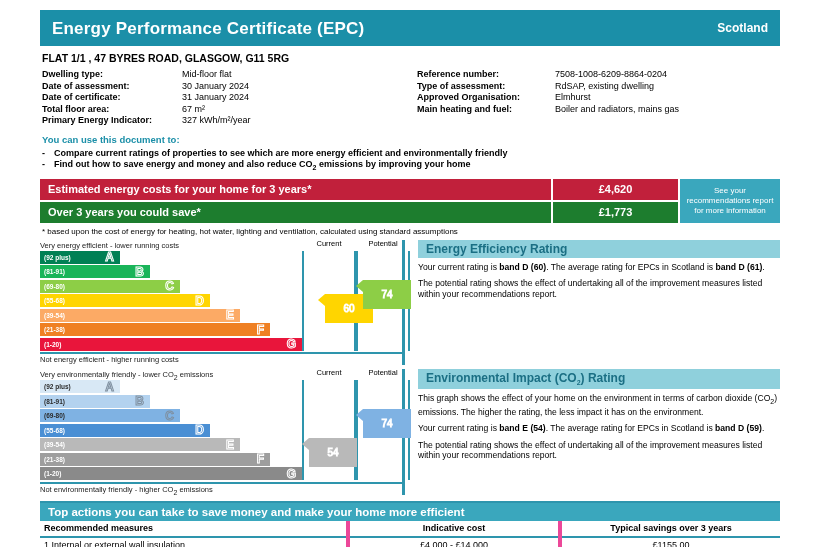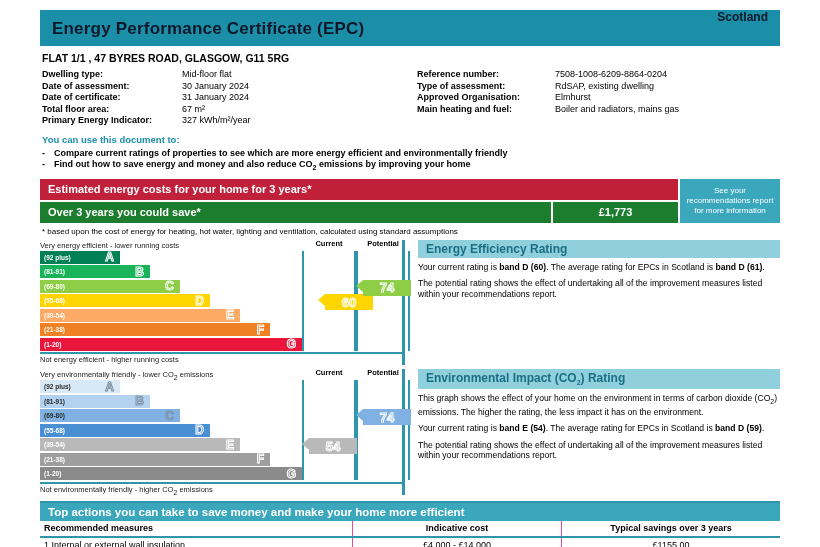--- a/index.html
+++ b/index.html
@@ -1,20 +1,20 @@
 <!DOCTYPE html>
 <html><head>
 <meta charset="utf-8">
 <style>
   html,body{margin:0;padding:0;background:#ffffff;}
   body{width:820px;height:547px;font-family:"Liberation Sans",sans-serif;color:#000;overflow:hidden;}
   .page{position:relative;width:820px;height:547px;box-sizing:border-box;padding:10px 40px 0 40px;}
 
   
-  .hdr{background:#1b8fa8;color:#0f172a;height:36px;display:flex;justify-content:space-between;padding:0 12px;box-sizing:border-box;}
+  .hdr{background:#1b8fa8;color:#ffffff;height:36px;display:flex;align-items:center;justify-content:space-between;padding:0 12px;box-sizing:border-box;}
   .hdr-l{display:flex;flex-direction:column;justify-content:center;line-height:1;}
   .hdr-title{font-size:17px;font-weight:bold;letter-spacing:.2px;}
   .hdr-sub{font-size:8px;font-weight:bold;margin-top:2px;}
   .hdr-r{font-size:12px;font-weight:bold;}
 
   .addr{font-size:10.5px;font-weight:bold;margin:6px 0 5px 2px;}
 
   
   .facts{display:flex;margin:0 0 0 2px;}
   .fcol{display:flex;font-size:9px;line-height:11.6px;}
@@ -46,42 +46,42 @@
   .chart{width:370px;position:relative;}
   .cap{font-size:7.5px;color:#222;height:11px;line-height:11px;}
   .bars{position:relative;}
   .bar{height:13px;margin-bottom:1.5px;display:flex;align-items:center;position:relative;color:#fff;}
   .bar .rng{font-size:6.5px;font-weight:bold;padding-left:4px;}
   .bar .lt{position:absolute;right:6px;font-size:12px;font-weight:bold;font-family:"Liberation Sans",sans-serif;
            color:transparent;-webkit-text-stroke:1px #ffffff;text-shadow:0 0 0 transparent;}
   .gridcols{position:absolute;top:0;left:262px;width:108px;height:100%;display:flex;}
   .gcol{width:54px;border-left:2px solid #2e95ad;border-right:2px solid #2e95ad;box-sizing:border-box;position:relative;}
   .colhdr{display:flex;position:absolute;left:262px;top:-12px;}
-  .colhdr div{width:54px;text-align:center;font-size:7.5px;font-weight:bold;}
-  .arrow{position:absolute;height:16px;display:flex;align-items:center;justify-content:center;font-size:13px;font-weight:bold;
+  .colhdr div{width:54px;text-align:center;font-size:7.5px;font-weight:normal;}
+  .arrow{position:absolute;height:29px;display:flex;align-items:center;justify-content:center;font-size:10px;font-weight:normal;
          color:transparent;-webkit-text-stroke:1px #ffffff;}
   .arrow::before{content:"";position:absolute;left:-7px;top:0;border-top:6.5px solid transparent;border-bottom:6.5px solid transparent;border-right:7px solid currentColor;}
   .baseline{border-top:2px solid #2e95ad;margin-top:0px;}
 
   .txtblock{width:370px;margin-left:8px;border-left:0;}
   .rtitle{background:#8fd0dc;color:#1b6f84;font-weight:bold;font-size:12px;padding:2px 0 2px 8px;}
   .rtitle.env{background:#8fd0dc;}
   .rbody{font-size:8.6px;line-height:10.5px;margin-top:4px;}
   .rbody p{margin:0 0 6px 0;}
   .vline{width:3px;background:#2e95ad;margin-right:5px;}
 
   
   .recwrap{margin-top:6px;border-top:2px solid #2e95ad;}
   .rechdr{background:#3aa7bd;color:#fff;font-weight:bold;font-size:11.5px;padding:3px 0 3px 8px;}
   table{border-collapse:collapse;width:100%;font-size:9px;}
   th,td{padding:2.5px 4px;border-bottom:1px solid #7fc3d3;}
   th{font-weight:bold;text-align:center;border-bottom:2px solid #2e95ad;}
   th.l,td.l{text-align:left;}
   td.c,th.c{text-align:center;}
-  .cdiv{border-left:1px solid #ec4899;}
+  .cdiv{border-left:4px solid #ec4899;}
 </style>
 </head>
 <body>
 
 <div class="page">
 
   <div class="hdr">
     <div class="hdr-l">
       <div class="hdr-title">Energy Performance Certificate (EPC)</div>
     </div>
@@ -146,20 +146,21 @@
     <div>
         <span class="d">-</span>
         <span>Find out how to save energy and money and also reduce CO<sub>2</sub> emissions by improving your home</span>
       </div>
   </div>
 
   <div class="costwrap">
     <div class="costleft">
       <div class="costrow r-red">
         <div class="costlbl">Estimated energy costs for your home for 3 years*</div>
+        <div class="costval">£4,620</div>
       </div>
       <div class="costrow r-grn">
         <div class="costlbl">Over 3 years you could save*</div>
         <div class="costval">£1,773</div>
       </div>
     </div>
     <div class="seebox">See your recommendations report for more information</div>
   </div>
   <div class="footnote">* based upon the cost of energy for heating, hot water, lighting and ventilation, calculated using standard assumptions</div>
 

